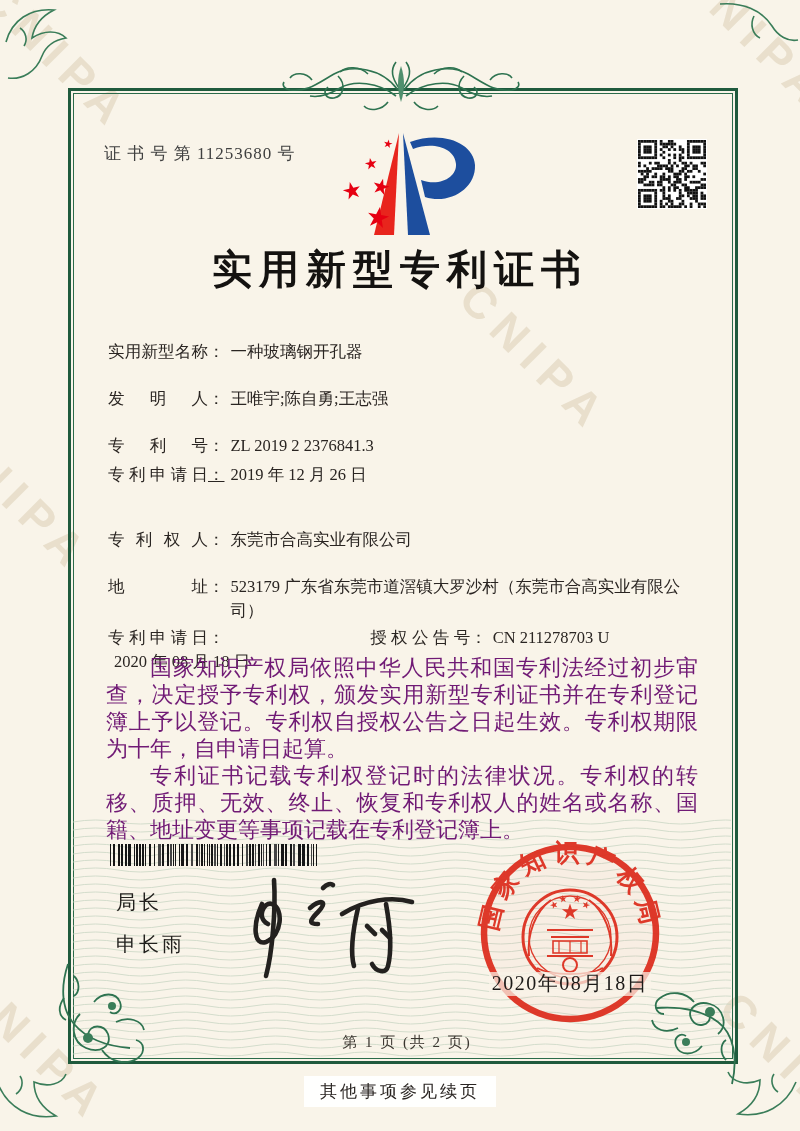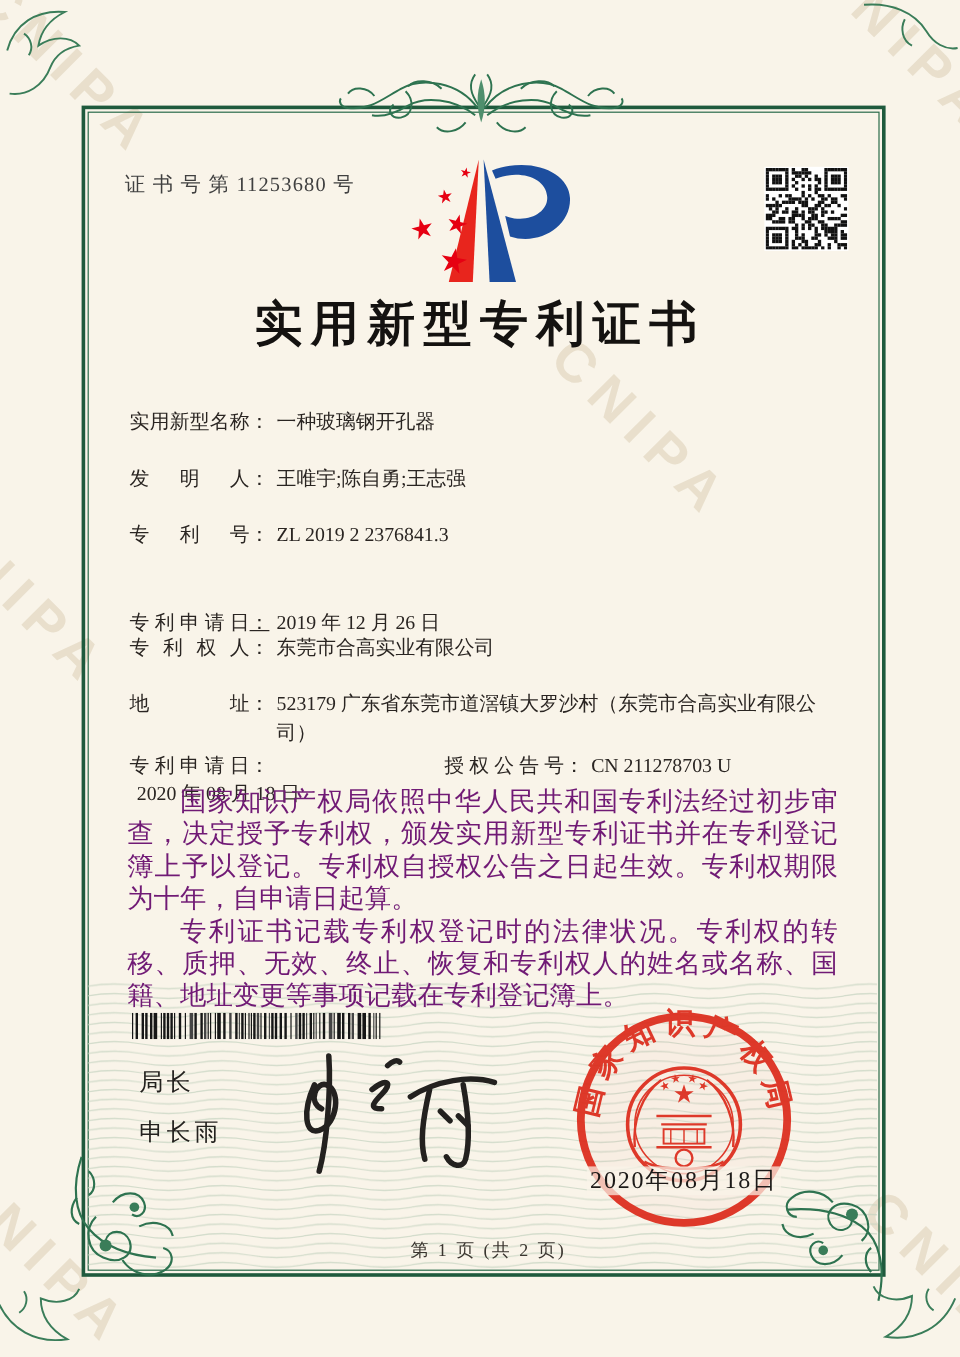--- a/index.html
+++ b/index.html
@@ -31,21 +31,21 @@
   .qr{position:absolute;left:637px;top:139px;width:68px;height:68px;background:#fff;padding:1px;}
   .title{position:absolute;left:68px;top:242px;width:664px;text-align:center;
          font-size:40px;font-weight:bold;letter-spacing:7px;color:#141210;font-family:Liberation Serif, serif;}
 
   
   .row{position:absolute;left:108px;font-size:16.5px;line-height:24px;color:#2a2522;}
   .lab{display:inline-block;width:100px;text-align:justify;text-align-last:justify;
        vertical-align:top;}
   .colon{vertical-align:top;}
   .val{display:inline-block;margin-left:6px;vertical-align:top;max-width:470px;}
-  .r0{top:340px;} .r1{top:387px;} .r2{top:434px;} .r3{top:507px;text-decoration:underline;}
+  .r0{top:340px;} .r1{top:387px;} .r2{top:434px;} .r3{top:463px;text-decoration:underline;}
   .r4{top:528px;} .r5{top:575px;} .rg{top:626px;}
   .pairA{display:inline-block;width:258px;}
 
   
   .paras{position:absolute;left:106px;top:654px;width:592px;font-size:22px;
          line-height:27px;color:#701a75;text-align:justify;}
   .paras p{margin:0;text-indent:2em;}
 
   
   .barcode{position:absolute;left:110px;top:844px;}
@@ -626,14 +626,15 @@
         <use href="#star5" transform="translate(88,61) scale(0.4) rotate(-8)"></use>
         <use href="#star5" transform="translate(102,61) scale(0.4) rotate(8)"></use>
         <use href="#star5" transform="translate(111,67) scale(0.4) rotate(20)"></use>
       </g>
     </g>
     <rect x="14" y="134" width="162" height="24" fill="#f9f4e9" opacity="0.72"></rect>
     <text x="95" y="152" text-anchor="middle" font-size="20" fill="#1c1a18" letter-spacing="1.5" font-family="Liberation Serif,serif">2020年08月18日</text>
   </svg>
 
   <div class="pageno">第 1 页 (共 2 页)</div>
+  <div class="note">其他事项参见续页</div>
 
 </div>
 
 </body></html>

